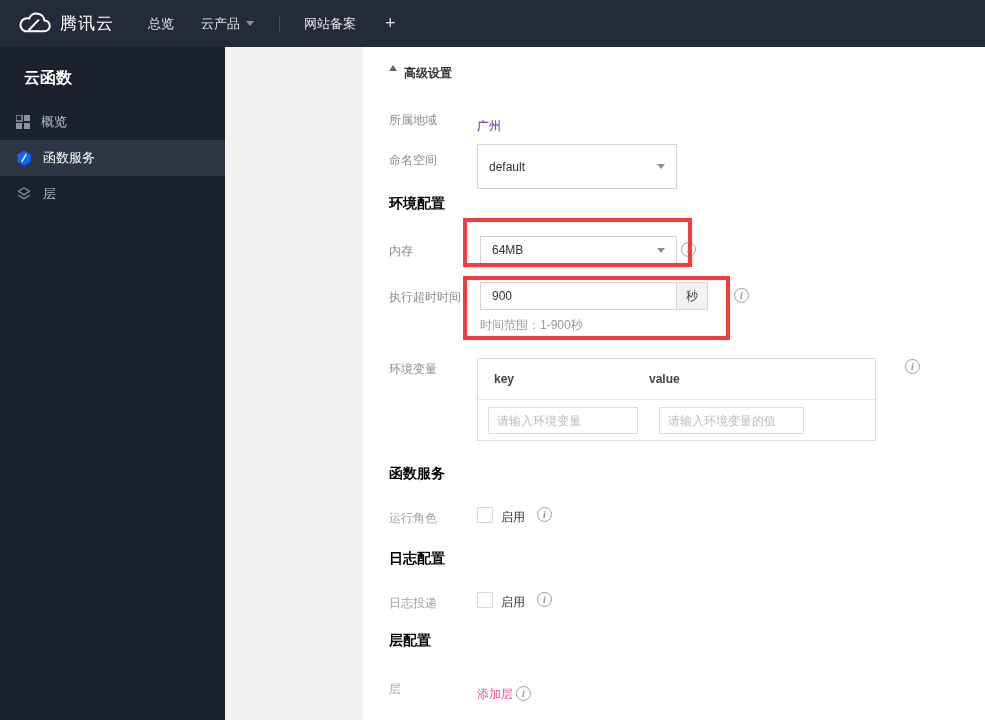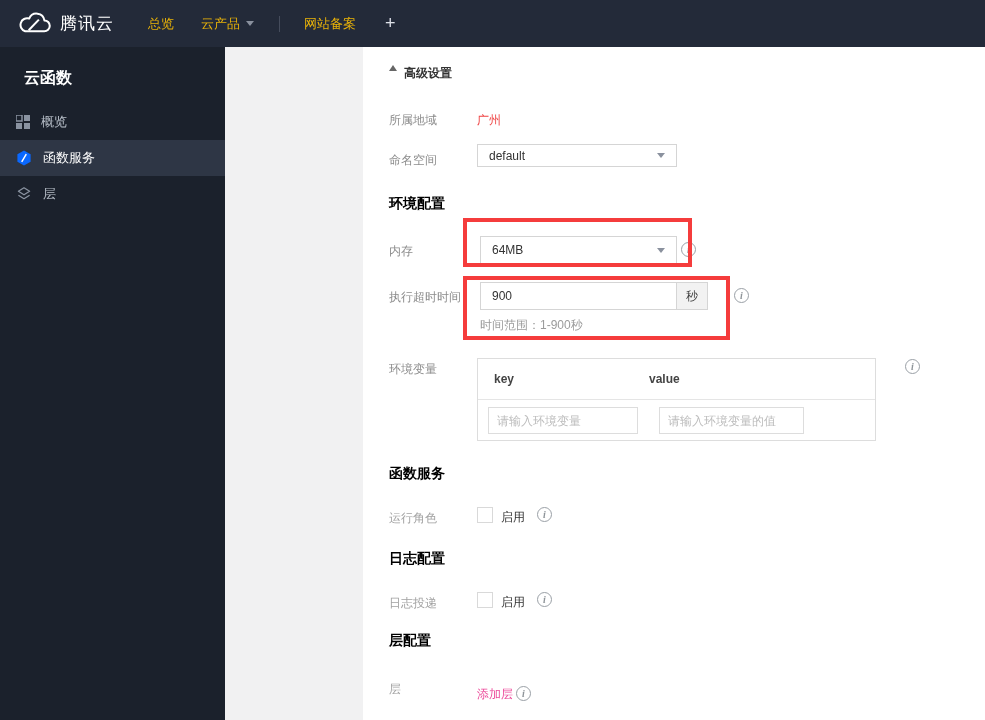--- a/index.html
+++ b/index.html
@@ -7,46 +7,46 @@
   body {
     position:relative; overflow:hidden; background:#f1f1f2;
     font-family:"Liberation Sans","DejaVu Sans",sans-serif; font-size:12px; color:#333;
   }
   
   .topbar { position:absolute; top:0; left:0; width:985px; height:47px;
     background:#232a39; display:flex; align-items:center; z-index:30; }
   .brand { display:flex; align-items:center; gap:9px; margin-left:18px; cursor:pointer; }
   .brand-text { color:#fff; font-size:17px; letter-spacing:1px; font-weight:500; }
   .nav-links { display:flex; align-items:center; margin-left:34px; }
-  .nav-link { color:#eab308; font-size:13px; margin-right:27px; cursor:pointer; display:inline-flex; align-items:center; gap:6px; }
+  .nav-link { color:#e5e5e5; font-size:13px; margin-right:27px; cursor:pointer; display:inline-flex; align-items:center; gap:6px; }
   .nav-divider { width:1px; height:16px; background:#454c5c; margin:0 24px 0 -2px; }
   .nav-plus { color:#dde1e8; font-size:18px; font-weight:400; cursor:pointer; margin-left:2px; }
   .caret { width:0; height:0; border-left:4px solid transparent; border-right:4px solid transparent; border-top:5px solid #8a919e; display:inline-block; }
   
   .sidebar { position:absolute; top:47px; left:0; width:225px; bottom:0; background:#1b212c; z-index:20; }
   .sidebar-title { color:#fff; font-size:16px; font-weight:bold; padding:21px 0 0 24px; }
   .menu { position:absolute; top:57px; left:0; right:0; }
   .menu-item { height:36px; display:flex; align-items:center; gap:11px; padding-left:16px;
     color:#b9c0ca; font-size:13px; cursor:pointer; }
   .menu-item.active { background:#2e3645; color:#fff; }
   
   .main { position:absolute; top:47px; left:363px; width:622px; bottom:0; background:#fff; z-index:10; }
   .main > * { position:absolute; }
   .adv-toggle { left:26px; top:18px; display:flex; align-items:flex-start; gap:7px; cursor:pointer;
     font-weight:bold; color:#333; font-size:12px; }
   .tri-up { width:0; height:0; border-left:4px solid transparent; border-right:4px solid transparent; border-bottom:6px solid #666; }
   .lbl { left:26px; color:#8c8c8c; }
   .lbl.dim { color:#a2a2a2; }
-  .l-region { top:65px; } .val-region { left:114px; top:65px; color:#ef4444; }
+  .l-region { top:65px; } .val-region { left:114px; top:71px; color:#4c1d95; }
   .l-ns { top:105px; }
   .sec { left:26px; font-size:14px; font-weight:bold; color:#000; }
   .sec-env { top:148px; } .sec-perm { top:418px; } .sec-log { top:503px; } .sec-layer { top:585px; }
   .l-mem { top:196px; } .l-timeout { top:242px; } .l-envvars { top:314px; }
   .l-role { top:463px; } .l-logd { top:548px; } .l-layer { top:634px; }
-  .dd { width:200px; height:23px; background:#fff; border:1px solid #d5d5d5; cursor:pointer;
+  .dd { width:200px; height:45px; background:#fff; border:1px solid #d5d5d5; cursor:pointer;
     display:flex; align-items:center; justify-content:space-between; padding:0 11px; color:#333; }
   .dd-ns { left:114px; top:97px; }
   .dd-mem { left:117px; top:189px; width:197px; height:28px; }
   .redbox { border:4px solid #f53c3c; pointer-events:none; z-index:5; }
   .redbox1 { left:100px; top:171px; width:229px; height:49px; }
   .redbox2 { left:100px; top:229px; width:267px; height:64px; }
   .tgroup { left:117px; top:235px; width:228px; height:28px; display:flex; }
   .tinput { width:197px; height:28px; border:1px solid #d5d5d5; padding:0 11px; font-size:12px;
     color:#333; font-family:inherit; outline:none; }
   .tunit { width:31px; height:28px; background:#f2f2f2; border:1px solid #d5d5d5; border-left:none;

